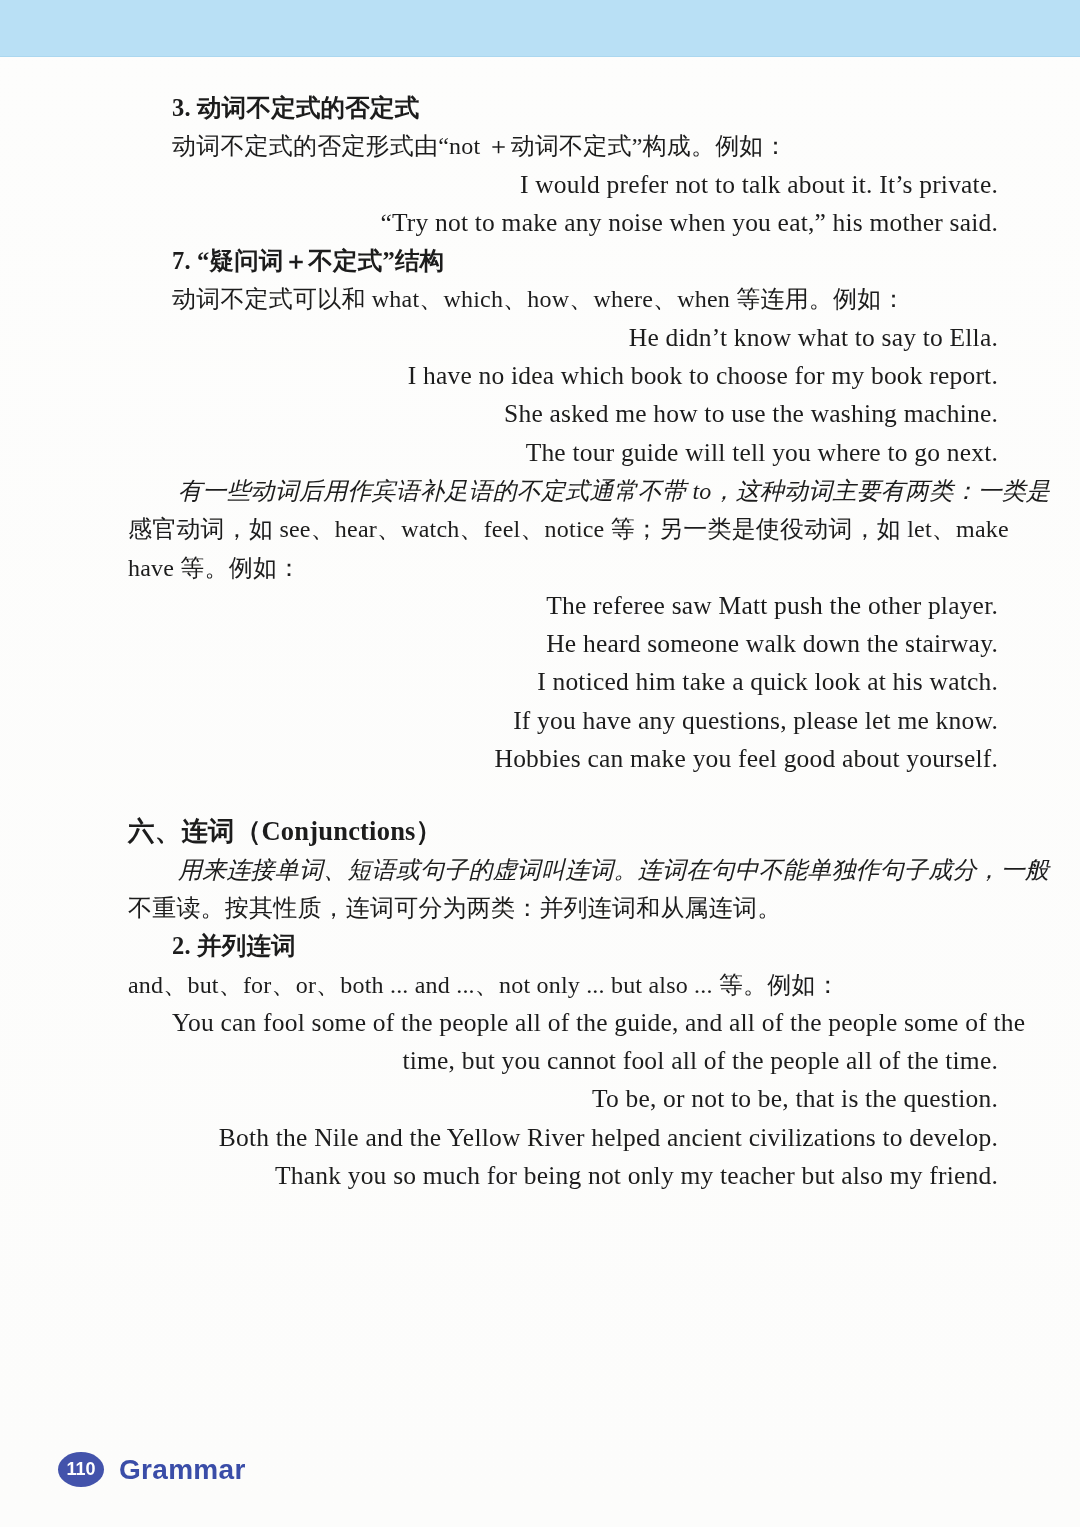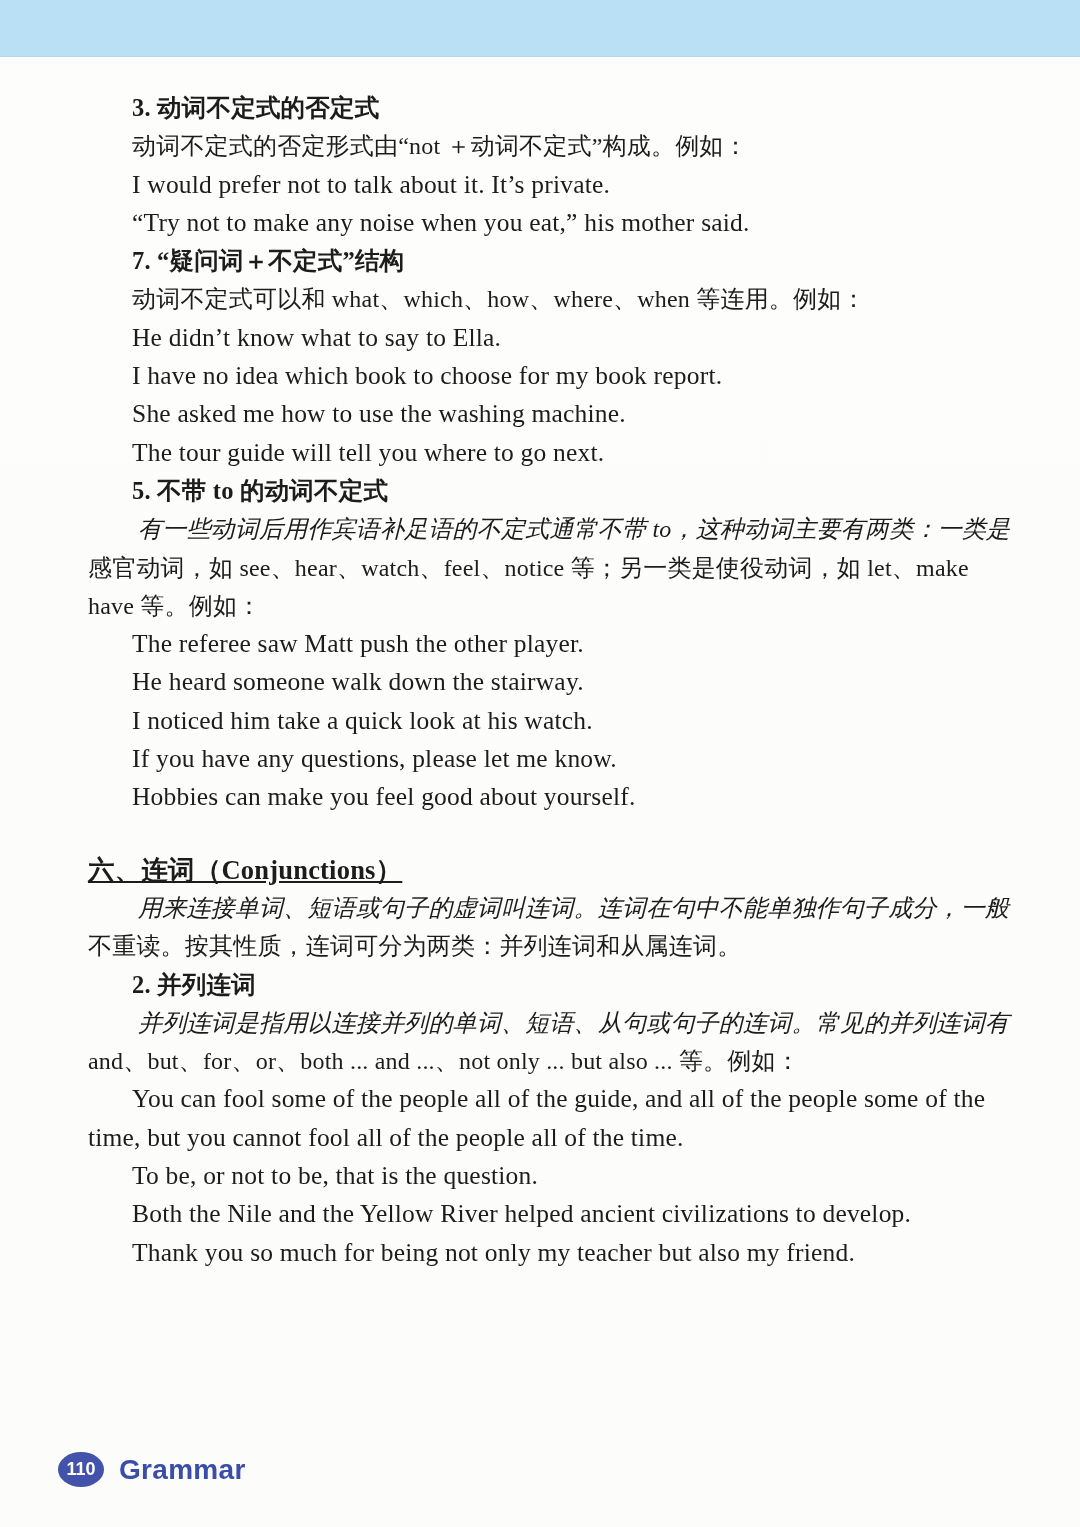--- a/index.html
+++ b/index.html
@@ -24,27 +24,28 @@
   .content {
     position: absolute;
     top: 89px; left: 88px;
     width: 910px;
   }
   .line {
     line-height: 38.3px;
     font-size: 24px;
     white-space: nowrap;
     letter-spacing: 0.2px;
+    margin-left: 40px;
   }
-  .en { font-size: 25.5px; }
+  .en { font-size: 25.5px; text-align: right; }
   .h  { font-weight: bold; font-size: 24.5px; }
   .h-big { font-weight: bold; font-size: 26.5px; }
   .indent-a { padding-left: 44px; }  
   .indent-b { padding-left: 50px; font-style: italic; }  
-  .gap-top { margin-top: 34px; text-decoration: underline; }
+  .gap-top { margin-top: 34px; }
   .footer {
     position: absolute; left: 58px; top: 1452px;
     display: flex; align-items: center;
     font-family: "Liberation Sans", "DejaVu Sans", sans-serif;
   }
   .page-badge {
     display: inline-flex; align-items: center; justify-content: center;
     width: 46px; height: 35px;
     border-radius: 50%;
     background: #4353ab;
@@ -72,35 +73,33 @@
     <div class="line en indent-a">I would prefer not to talk about it. It’s private.</div>
     <div class="line en indent-a">“Try not to make any noise when you eat,” his mother said.</div>
 
     <div class="line h indent-a">7.  “疑问词＋不定式”结构</div>
     <div class="line indent-a">动词不定式可以和 what、which、how、where、when 等连用。例如：</div>
     <div class="line en indent-a">He didn’t know what to say to Ella.</div>
     <div class="line en indent-a">I have no idea which book to choose for my book report.</div>
     <div class="line en indent-a">She asked me how to use the washing machine.</div>
     <div class="line en indent-a">The tour guide will tell you where to go next.</div>
 
-    <div class="line h indent-a">5. 不带 to 的动词不定式</div>
     <div class="line indent-b">有一些动词后用作宾语补足语的不定式通常不带 to，这种动词主要有两类：一类是</div>
     <div class="line">感官动词，如 see、hear、watch、feel、notice 等；另一类是使役动词，如 let、make</div>
     <div class="line">have 等。例如：</div>
     <div class="line en indent-a">The referee saw Matt push the other player.</div>
     <div class="line en indent-a">He heard someone walk down the stairway.</div>
     <div class="line en indent-a">I noticed him take a quick look at his watch.</div>
     <div class="line en indent-a">If you have any questions, please let me know.</div>
     <div class="line en indent-a">Hobbies can make you feel good about yourself.</div>
 
     <div class="line h-big gap-top">六、连词（Conjunctions）</div>
     <div class="line indent-b">用来连接单词、短语或句子的虚词叫连词。连词在句中不能单独作句子成分，一般</div>
     <div class="line">不重读。按其性质，连词可分为两类：并列连词和从属连词。</div>
     <div class="line h indent-a">2. 并列连词</div>
-    <div class="line indent-b">并列连词是指用以连接并列的单词、短语、从句或句子的连词。常见的并列连词有</div>
     <div class="line">and、but、for、or、both ... and ...、not only ... but also ... 等。例如：</div>
     <div class="line en indent-a">You can fool some of the people all of the guide, and all of the people some of the</div>
     <div class="line en">time, but you cannot fool all of the people all of the time.</div>
     <div class="line en indent-a">To be, or not to be, that is the question.</div>
     <div class="line en indent-a">Both the Nile and the Yellow River helped ancient civilizations to develop.</div>
     <div class="line en indent-a">Thank you so much for being not only my teacher but also my friend.</div>
 
   </main>
 
   <footer class="footer">

